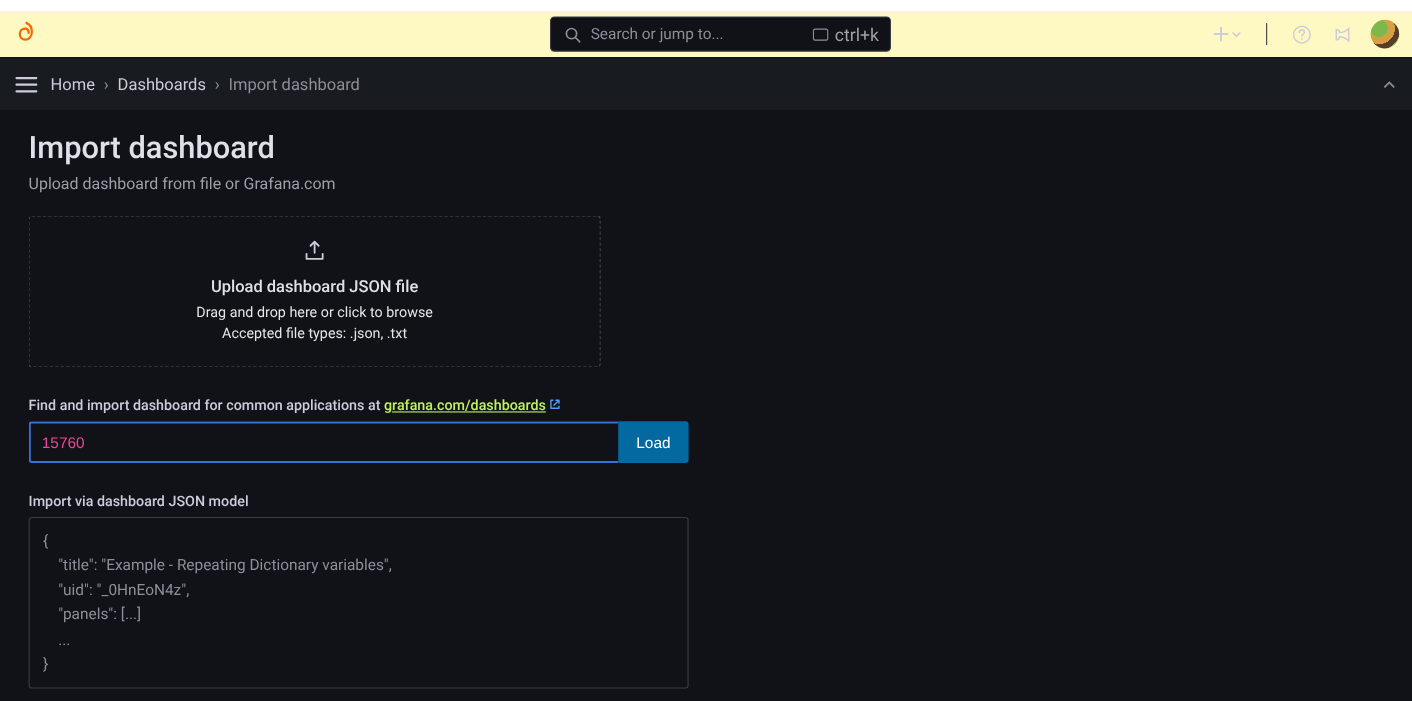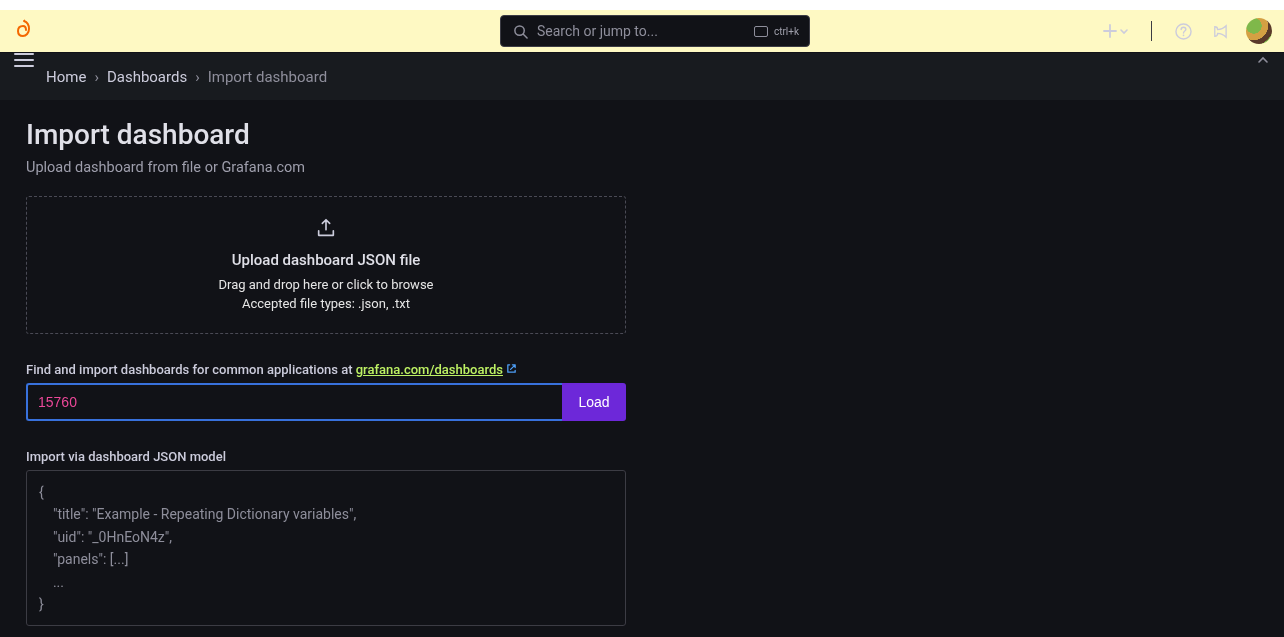--- a/index.html
+++ b/index.html
@@ -38,53 +38,54 @@
     color: #8e8e9b;
     gap: 8px;
   }
   .search-box .placeholder { flex: 1; color: #8e8e9b; }
   .kbd-icon {
     width: 14px; height: 11px;
     border: 1.3px solid #8e8e9b;
     border-radius: 2px;
     position: relative;
   }
-  .shortcut { display: flex; align-items: center; gap: 6px; font-size: 10px; color: #a0a0ac; }
+  .shortcut { display: flex; align-items: center; gap: 6px; font-size: 16px; color: #a0a0ac; }
   .header-spacer-right { flex: 1; }
   .header-actions { display: flex; align-items: center; gap: 18px; }
   .icon-btn { width: 18px; height: 18px; display: flex; align-items: center; justify-content: center; color: #ccccdc; }
   .plus-group { display: flex; align-items: center; gap: 2px; }
   .divider { width: 1px; height: 20px; background: #3c3c44; margin: 0 4px; }
   .avatar {
     width: 26px; height: 26px; border-radius: 50%;
     background: radial-gradient(circle at 30% 30%, #7fb84a 0%, #7fb84a 30%, #d4a043 31%, #d4a043 55%, #5a3a2a 56%, #5a3a2a 75%, #7fb84a 76%);
   }
   .breadcrumb-bar {
     height: 48px;
     background: #181b1f;
     display: flex;
+    align-items: center;
     padding: 0 14px;
     gap: 12px;
     border-top: 1px solid #111217;
   }
   .hamburger { width: 20px; display: flex; flex-direction: column; gap: 4px; }
   .hamburger span { height: 2px; background: #ccccdc; border-radius: 1px; }
   .breadcrumbs { display: flex; align-items: center; gap: 8px; font-size: 15px; }
   .crumb { color: #ccccdc; }
   .crumb.current { color: #8e8e9b; }
   .chev { color: #8e8e9b; }
   .chevg { margin-left:auto; color:#8e8e9b; }
   .page {
     background: #111217;
     padding: 18px 26px;
   }
   .page-title { font-size: 28px; font-weight: 500; color: #e0e0e8; margin-bottom: 8px; }
   .page-subtitle { color: #9e9eac; font-size: 14.5px; margin-bottom: 20px; }
   .dropzone {
-    width: 600px;
+    width: 520px;
     height: 138px;
     border: 1px dashed #4a4a55;
     border-radius: 3px;
     display: flex;
     flex-direction: column;
     align-items: center;
     justify-content: center;
     gap: 6px;
     margin-bottom: 28px;
   }
@@ -102,21 +103,21 @@
     border-right: none;
     border-radius: 3px 0 0 3px;
     color: #ec4899;
     padding: 0 10px;
     font-size: 14px;
     outline: none;
   }
   .load-btn {
     width: 64px;
     height: 38px;
-    background: #6d28d9;
+    background: #0369a1;
     color: #fff;
     border: none;
     border-radius: 0 3px 3px 0;
     font-size: 14px;
     font-weight: 500;
     cursor: pointer;
   }
   .json-area {
     width: 600px;
     min-height: 130px;
@@ -218,21 +219,21 @@
         </svg>
     </span>
     <div class="title">Upload dashboard JSON file</div>
     <div class="hint">
       <div>Drag and drop here or click to browse</div>
       <div>Accepted file types: .json, .txt</div>
     </div>
   </div>
 
   <div class="field-label find-label">
-    <span>Find and import dashboards for common applications at </span><a class="link">grafana.com/dashboards</a><span class="ext-icon"><svg width="11" height="11" viewBox="0 0 12 12">
+    <span>Find and import dashboard for common applications at </span><a class="link">grafana.com/dashboards</a><span class="ext-icon"><svg width="11" height="11" viewBox="0 0 12 12">
           <path d="M4 2 L2 2 L2 10 L10 10 L10 8 M7 2 L10 2 L10 5 M10 2 L5 7" fill="none" stroke="#4d9ef7" stroke-width="1.4" stroke-linecap="round" stroke-linejoin="round"></path>
         </svg></span>
   </div>
   <div class="id-row">
     <input class="id-input" value="15760" style="">
     <button class="load-btn">Load</button>
   </div>
 
   <div class="field-label">Import via dashboard JSON model</div>
   <div class="json-area">{

